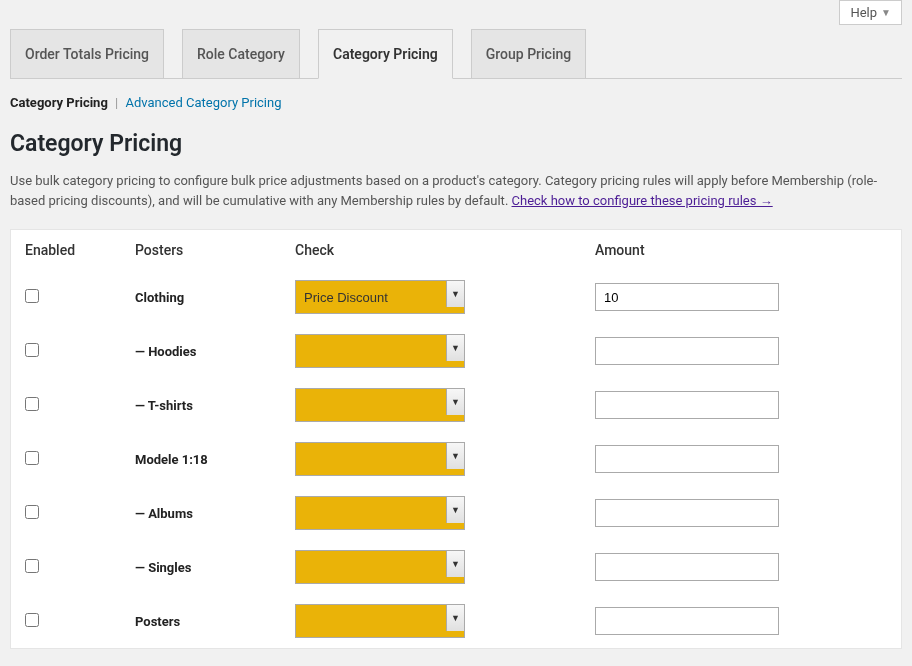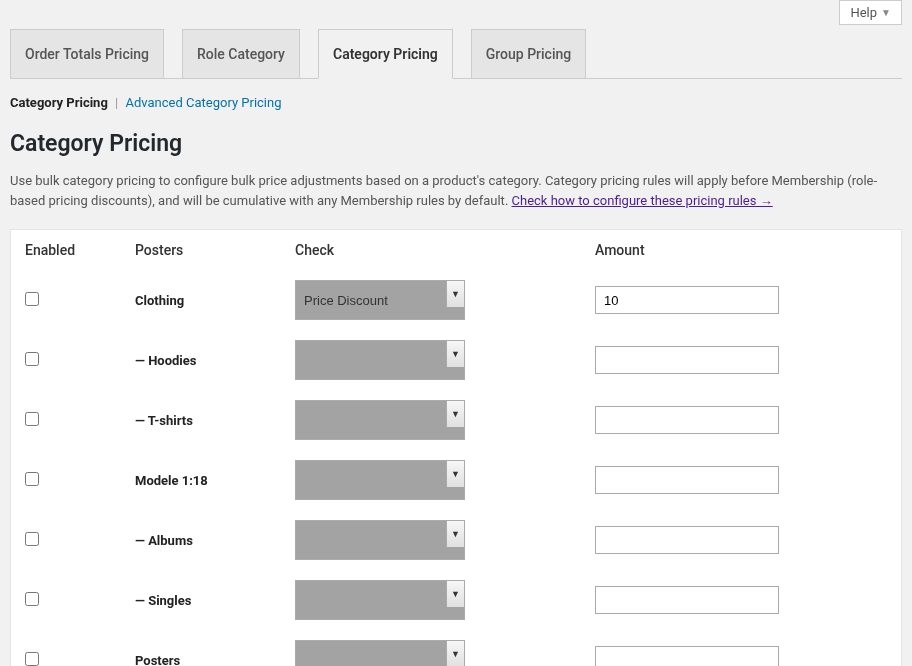--- a/index.html
+++ b/index.html
@@ -118,23 +118,23 @@
     }
     .select-wrap {
       position: relative;
       width: 170px;
     }
     .select-wrap select {
       -webkit-appearance: none;
       -moz-appearance: none;
       appearance: none;
       width: 100%;
-      height: 40px;
+      height: 34px;
       border: 1px solid #aaa;
-      background: #a3a3a3;
+      background: #eab308;
       padding: 2px 24px 2px 8px;
       font-size: 13px;
       color: #333;
     }
     .select-wrap .tri {
       position: absolute;
       right: 1px;
       top: 1px;
       width: 18px;
       height: 26px;

